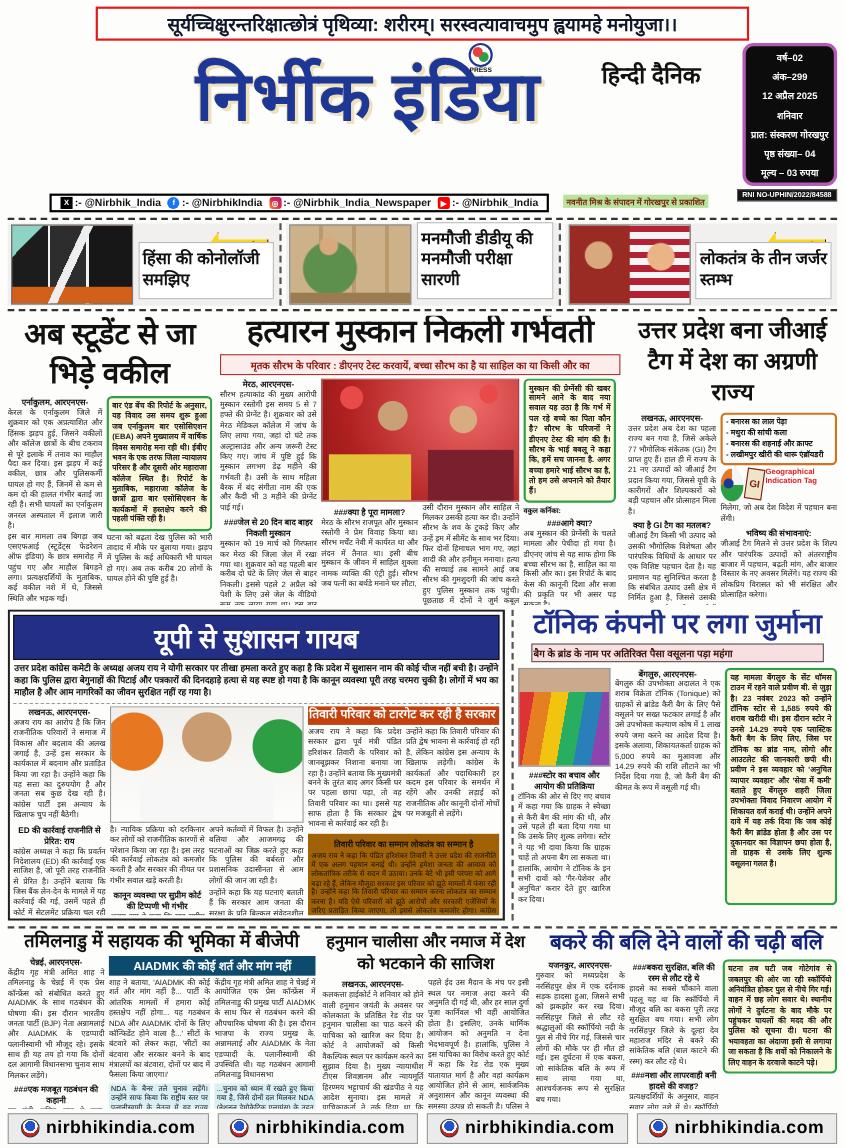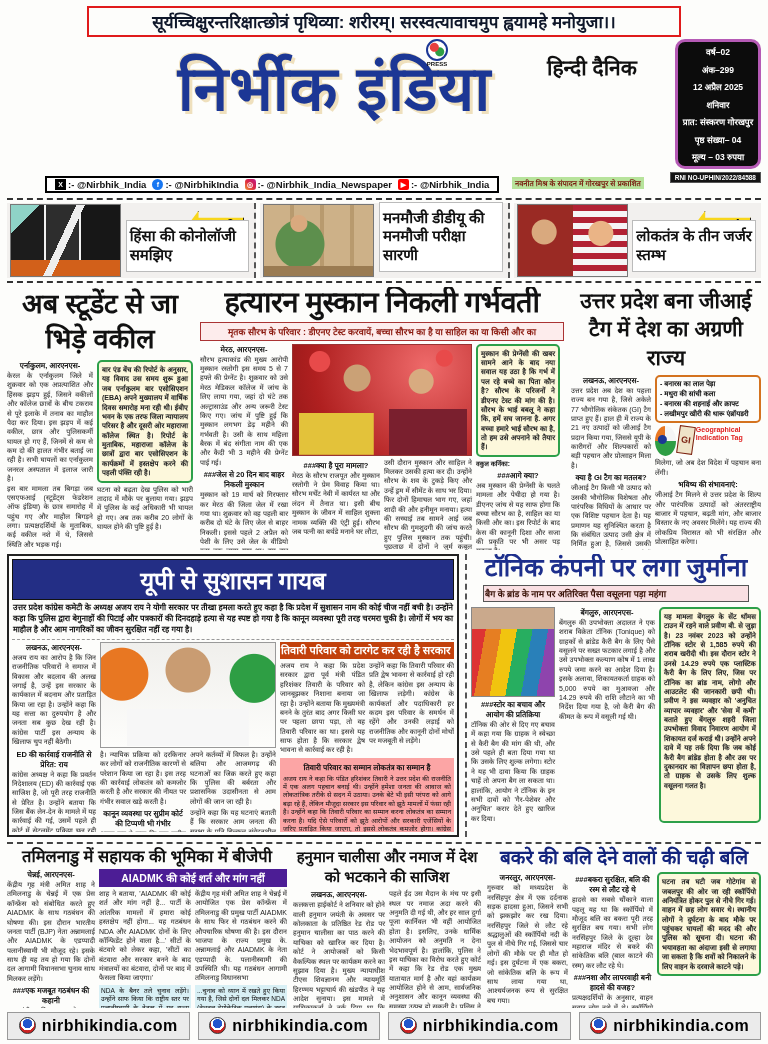--- a/index.html
+++ b/index.html
@@ -59,32 +59,32 @@
 .gi-label{font-size:7px;font-weight:bold;color:#e02020;line-height:1.15}
 
 .sec-mid{display:grid;grid-template-columns:452px 1fr;gap:6px;height:294px;margin-top:4px;overflow:hidden}
 .congress{border:2px solid #222;padding:3px;display:flex;flex-direction:column;overflow:hidden}
 .blue-banner{background:#232e85;color:#fff;font-size:24px;font-weight:bold;text-align:center;padding:3px 0;border:1px solid #111}
 .intro{font-size:8px;font-weight:bold;text-align:justify;padding:3px 1px;border-bottom:1px dashed #999;line-height:1.35}
 .colsD{display:grid;grid-template-columns:84px 176px 1fr;gap:4px;margin-top:2px;overflow:hidden}
 .img-rai{height:106px;border:1px solid #999;background:radial-gradient(circle at 50% 26%,#c99c72 0 22px,transparent 23px),linear-gradient(#f7f7f7,#f7f7f7) 50% 100%/70% 36% no-repeat,radial-gradient(circle at 12% 30%,#e87722 0 26px,transparent 27px),radial-gradient(circle at 88% 34%,#2e9e44 0 24px,transparent 25px),linear-gradient(180deg,#f0efec,#fdfdfb)}
 .red-banner{background:#c2410c;color:#fff;font-weight:bold;font-size:11px;text-align:left;padding:2px 1px;line-height:1.2}
 .subcolsD{display:grid;grid-template-columns:1fr 1fr;gap:4px;margin-top:2px}
-.bluebox{background:#fca5a5;padding:3px;margin-top:3px;font-size:6.5px;line-height:1.3;text-align:justify}
+.bluebox{background:#a16207;padding:3px;margin-top:3px;font-size:6.5px;line-height:1.3;text-align:justify}
 .bluebox .bsub{font-weight:bold;font-size:7.5px;text-align:center;margin:2px 0}
 .tonique{border-left:2px dashed #555;padding-left:4px;display:flex;flex-direction:column;overflow:hidden}
 .headE{font-size:25px;font-weight:bold;color:#1d2f8c;text-align:center;line-height:1.1}
 .strapE{border:1px solid #555;background:#f9dfe2;color:#3a1208;font-weight:bold;font-size:9px;text-align:left;padding:1px;margin:3px 12px}
 .colsE{display:grid;grid-template-columns:1fr 96px 102px;gap:4px;margin-top:2px;overflow:hidden}
 .img-bags{height:90px;border:1px solid #888;background:linear-gradient(180deg,#caa98c 0 24%,transparent 24%),linear-gradient(100deg,#d33 0 18%,#e67e22 18% 34%,#f1c40f 34% 50%,#27ae60 50% 66%,#2980b9 66% 82%,#8e44ad 82% 100%)}
 
 .sec-bot{display:grid;grid-template-columns:280px 188px 1fr;gap:6px;height:172px;margin-top:5px;border-top:2px dashed #444;padding-top:3px;overflow:hidden}
 .headF{font-size:16.5px;font-weight:bold;text-align:center;line-height:1.2}
 .colsF{display:grid;grid-template-columns:88px 1fr;gap:4px;margin-top:2px;overflow:hidden}
-.redF{background:#4c1d95;color:#fff;font-weight:bold;font-size:10.5px;text-align:center;padding:2px 1px}
+.redF{background:#0c4a6e;color:#fff;font-weight:bold;font-size:10.5px;text-align:center;padding:2px 1px}
 .subcolsF{display:grid;grid-template-columns:1fr 1fr;gap:4px;margin-top:2px}
 .cyanbox{background:#d9f0f5;font-size:6.5px;line-height:1.3;padding:2px;text-align:justify;margin-top:2px}
 .headG{font-size:15px;font-weight:bold;text-align:center;line-height:1.3}
 .colsG{display:grid;grid-template-columns:1fr 1fr;gap:4px;margin-top:3px;overflow:hidden}
 .headH{font-size:19px;font-weight:bold;color:#13247d;text-align:center;line-height:1.15}
 .colsH{display:grid;grid-template-columns:1fr 1fr 104px;gap:4px;margin-top:3px;overflow:hidden}
 
 .footer{display:grid;grid-template-columns:repeat(4,1fr);gap:8px;margin-top:4px}
 .fblock{background:#ebebeb;border:1px solid #999;display:flex;align-items:center;justify-content:center;gap:6px;padding:4px 0}
 .flogo{width:17px;height:17px;border-radius:50%;background:radial-gradient(circle at 50% 38%,#2255cc 0 38%,#fff 40% 55%,#cc2222 57% 100%);border:1px solid #333}
@@ -326,21 +326,21 @@
           <div class="bt">कलकत्ता हाईकोर्ट ने शनिवार को होने वाली हनुमान जयंती के अवसर पर कोलकाता के प्रतिष्ठित रेड रोड पर हनुमान चालीसा का पाठ करने की याचिका को खारिज कर दिया है। कोर्ट ने आयोजकों को किसी वैकल्पिक स्थल पर कार्यक्रम करने का सुझाव दिया है। मुख्य न्यायाधीश टीएस शिवज्ञानम और न्यायमूर्ति हिरण्मय भट्टाचार्य की खंडपीठ ने यह आदेश सुनाया। इस मामले में याचिकाकर्ता ने तर्क दिया था कि कार्यक्रम में करीब 3000 लोग शामिल होंगे और इसका आयोजन सुबह 11 बजे किया जाना था। उन्होंने यह भी दलील दी कि कुछ दिन</div>
         </div>
         <div class="bt">पहले ईद उस मैदान के मंच पर इसी स्थल पर नमाज अदा करने की अनुमति दी गई थी, और हर साल दुर्गा पूजा कार्निवल भी वहीं आयोजित होता है। इसलिए, उनके धार्मिक आयोजन को अनुमति न देना भेदभावपूर्ण है। हालांकि, पुलिस ने इस याचिका का विरोध करते हुए कोर्ट में कहा कि रेड रोड एक मुख्य यातायात मार्ग है और वहां कार्यक्रम आयोजित होने से आम, सार्वजनिक अनुशासन और कानून व्यवस्था की समस्या उत्पन्न हो सकती है। पुलिस ने बताया कि भले ही कोई आपत्ति न हो, लेकिन सार्वजनिक हित और सुरक्षा को ध्यान में रखते हुए अनुमति नहीं दी जा सकती।</div>
       </div>
     </div>
 
     <div>
       <div class="headH">बकरे की बलि देने वालों की चढ़ी बलि</div>
       <div class="colsH">
         <div>
-          <div class="dl">जनरलुर, आरएनएस-</div>
+          <div class="dl">यजनकुर, आरएनएस-</div>
           <div class="bt">गुरुवार को मध्यप्रदेश के नरसिंहपुर क्षेत्र में एक दर्दनाक सड़क हादसा हुआ, जिसने सभी को झकझोर कर रख दिया। नरसिंहपुर जिले से लौट रहे श्रद्धालुओं की स्कॉर्पियो नदी के पुल से नीचे गिर गई, जिससे चार लोगों की मौके पर ही मौत हो गई। इस दुर्घटना में एक बकरा, जो सांकेतिक बलि के रूप में साथ लाया गया था, आश्चर्यजनक रूप से सुरक्षित बच गया।</div>
           <div class="sh">###मृतक और घायल</div>
 
         </div>
         <div>
           <div class="sh">###बकरा सुरक्षित, बलि की रस्म से लौट रहे थे</div>
           <div class="bt">हादसे का सबसे चौंकाने वाला पहलू यह था कि स्कॉर्पियो में मौजूद बलि का बकरा पूरी तरह सुरक्षित बच गया। सभी लोग नरसिंहपुर जिले के दूल्हा देव महाराज मंदिर से बकरे की सांकेतिक बलि (बाल काटने की रस्म) कर लौट रहे थे।</div>
           <div class="sh">###नशा और लापरवाही बनी हादसे की वजह?</div>
           <div class="bt">प्रत्यक्षदर्शियों के अनुसार, वाहन सवार लोग नशे में थे। स्कॉर्पियो में शराब की बोतलें और कुछ राशन सामग्री भी मिली है, जिससे यह संभावना जताई जा रही है कि ये किसी भोज की योजना बना रहे थे। प्रारंभिक जांच में लापरवाही और तेज रफ्तार ही हादसे की वजह मानी जा रही है।</div>
         </div>

